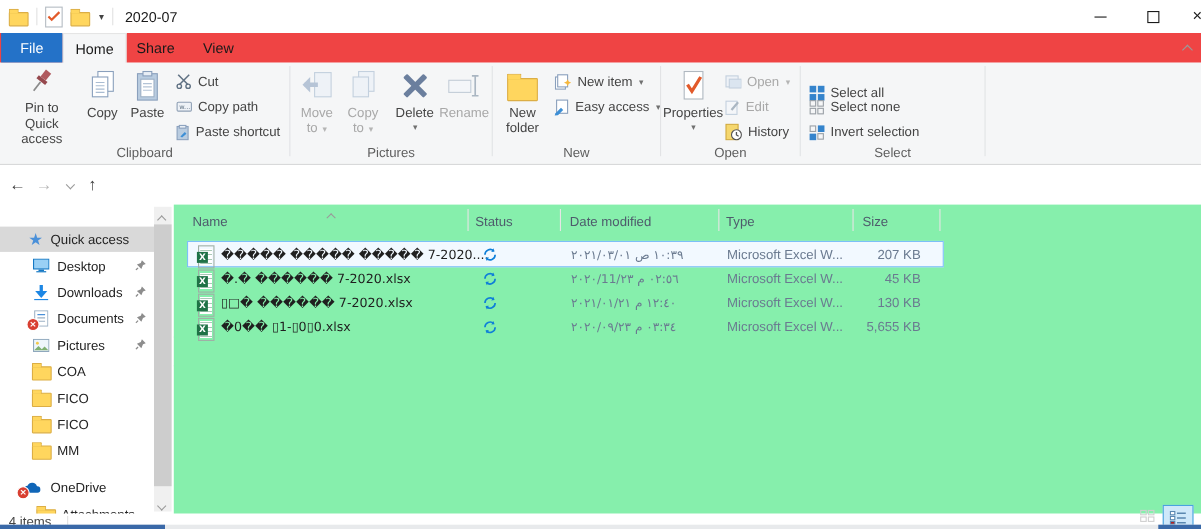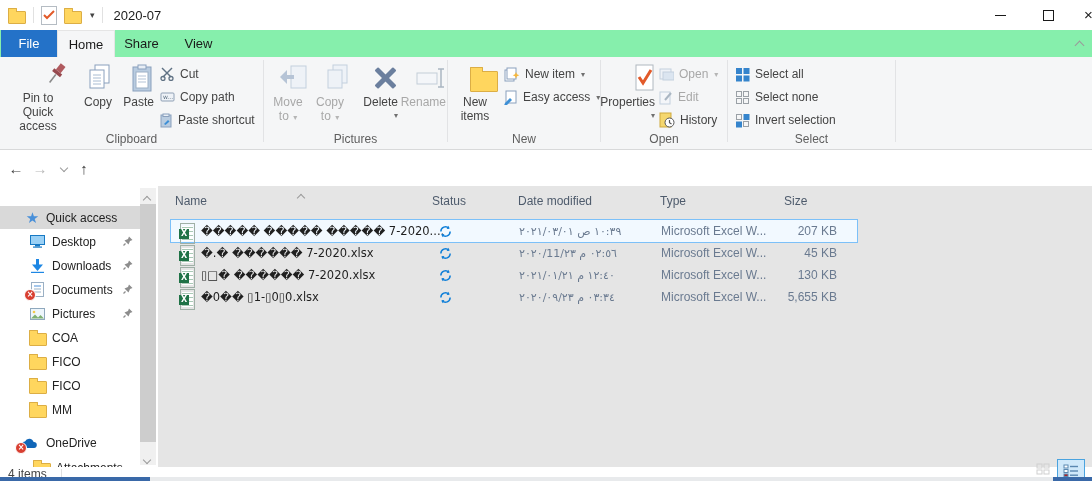--- a/index.html
+++ b/index.html
@@ -11,31 +11,31 @@
   .qat{display:flex;align-items:center;gap:7px;padding-left:8px}
   .qsep{width:1px;height:16px;background:#e1e1e1}
   .wtitle{font-size:13px;color:#1a1a1a;margin-left:4px}
   .topsliver{position:absolute;top:0;left:0;width:40px;height:3px;background:#2c4a74}
   .wctl{position:absolute;top:0;height:30px;display:flex;align-items:center;justify-content:center;color:#1a1a1a}
   .minbar{width:11px;height:1px;background:#1a1a1a}
   .maxsq{width:9px;height:9px;border:1px solid #1a1a1a}
   .closex{font-size:15px;line-height:30px}
 
   
-  .tabrow{position:absolute;top:30px;left:0;right:0;height:27px;background:#86efac}
+  .tabrow{position:absolute;top:30px;left:0;right:0;height:27px;background:#ef4444}
   .tab{position:absolute;top:0;height:27px;display:flex;align-items:center;justify-content:center;font-size:13px;cursor:default}
   .tab-file{background:#2472c8;color:#fff}
   .tab-active{background:#f5f6f7;border:1px solid #e5e5e5;border-bottom:none;height:27px}
 
   
   .ribbon{position:absolute;top:57px;left:0;right:0;height:92px;background:#f5f6f7;border-bottom:1px solid #d8d9da}
   .rgroup{position:absolute;top:0;height:92px}
   .gdiv{position:absolute;top:3px;height:82px;width:1px;background:#e2e3e5}
   .grouplabel{position:absolute;bottom:3px;left:0;right:0;text-align:center;color:#5e5e5e;font-size:12px}
-  .bigbtn{position:absolute;top:4px;height:68px;display:flex;flex-direction:column;align-items:flex-end;color:#444;text-align:center;line-height:14px}
+  .bigbtn{position:absolute;top:4px;height:68px;display:flex;flex-direction:column;align-items:center;color:#444;text-align:center;line-height:14px}
   .bigbtn .ric{height:34px;display:flex;align-items:center;justify-content:center}
   .smallbtn{position:absolute;height:22px;display:flex;align-items:center;gap:5px;color:#444;white-space:nowrap}
   .dis{color:#a8a8a8}
   .caret{font-size:8px;color:#707070;margin-left:1px}
   .dis .caret{color:#b5b5b5}
   .xmark{position:relative;width:26px;height:26px}
   .xmark::before,.xmark::after{content:"";position:absolute;left:11px;top:0;width:5px;height:26px;background:#6b7f9e;border-radius:1px}
   .xmark::before{transform:rotate(45deg)}
   .xmark::after{transform:rotate(-45deg)}
 
@@ -78,21 +78,21 @@
   .pin{position:absolute;left:123px;top:6px}
   .badge{position:absolute;left:-5px;bottom:-3px;width:10px;height:10px;border-radius:50%;background:#d83f31;border:1px solid #fff;
          color:#fff;font:bold 8px/9px "DejaVu Sans",sans-serif;text-align:center}
   .badge::after{content:"\00d7"}
   .star{color:#4a90d9;font-size:15px}
   .sscroll{position:absolute;left:140px;top:188px;width:16px;height:277px;background:#f0f0f0}
   .sthumb{position:absolute;left:0;top:16px;width:16px;height:238px;background:#cdcdcd}
   .sarrow{position:absolute;left:4px}
 
   
-  .content{position:absolute;top:186px;left:158px;right:0;height:281px;background:#e5e5e5}
+  .content{position:absolute;top:186px;left:158px;right:0;height:281px;background:#86efac}
   .hcell{position:absolute;top:2px;height:26px;display:flex;align-items:center;color:#4e5b6c;font-size:12px}
   .hsep{position:absolute;top:4px;height:20px;width:1px;background:#e5e5e5}
   .sortcaret{position:absolute;top:4px}
   .frow{position:absolute;left:12px;width:686px;height:22px;border:1px solid transparent}
   .frow.sel{border-color:#7cc0f8;background:#f2f9ff}
   .fcell{position:absolute;top:0;height:22px;display:flex;align-items:center}
   .c-icon{left:8px}
   .c-name{left:30px;color:#1f1f1f;font-family:"DejaVu Sans",sans-serif;font-size:11.5px;white-space:nowrap}
   .c-status{left:264px;width:20px;justify-content:center}
   .c-date{left:348px;color:#6a7a90;font-family:"DejaVu Sans",sans-serif;font-size:11px;unicode-bidi:bidi-override;direction:ltr}
@@ -263,21 +263,21 @@
       </div>
       <div class="grouplabel">Pictures</div>
     </div>
     <div class="gdiv" style="left:447px"></div>
 
     <div class="rgroup" style="left:448px;width:152px">
       <div class="bigbtn" style="left:4px;width:46px">
         <span class="ric">
             <span class="fold fold-lg"></span>
           </span>
-        <span>New items</span>
+        <span>New folder</span>
       </div>
       <div class="smallbtn" style="left:56px;top:6px">
         <svg width="16" height="16">
             <rect x="1" y="4" width="9" height="11" fill="#fff" stroke="#8aa0bd"></rect>
             <rect x="3" y="2" width="9" height="11" fill="#fff" stroke="#8aa0bd"></rect>
             <path d="M12 6l1 2.2 2.3 1-2.3 1L12 12.4l-1-2.2-2.3-1 2.3-1z" fill="#f6b73c"></path>
           </svg>
         <span>New item</span>
         <span class="caret">▾</span>
       </div>
@@ -325,21 +325,21 @@
             <circle cx="10.5" cy="10.5" r="4.5" fill="#fff" stroke="#555"></circle>
             <path d="M10.5 8v2.7l2 1.2" stroke="#555" fill="none" stroke-width="1.2"></path>
           </svg>
         <span>History</span>
       </div>
       <div class="grouplabel">Open</div>
     </div>
     <div class="gdiv" style="left:727px"></div>
 
     <div class="rgroup" style="left:728px;width:167px">
-      <div class="smallbtn" style="left:7px;top:6px">
+      <div class="smallbtn" style="left:7px;top:16px">
         <svg width="15" height="15">
             <rect x="1" y="1" width="6" height="6" fill="#3584cc"></rect>
             <rect x="8.5" y="1" width="6" height="6" fill="#3584cc"></rect>
             <rect x="1" y="8.5" width="6" height="6" fill="#3584cc"></rect>
             <rect x="8.5" y="8.5" width="6" height="6" fill="#3584cc"></rect>
           </svg>
         <span>Select all</span>
       </div>
       <div class="smallbtn" style="left:7px;top:29px">
         <svg width="15" height="15">

